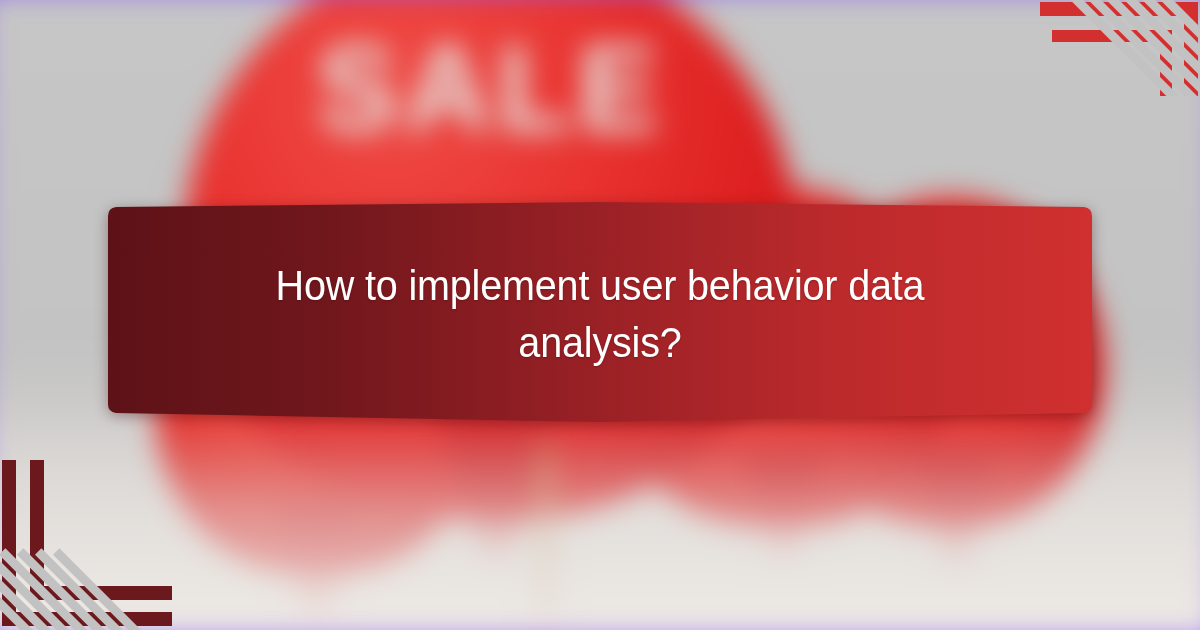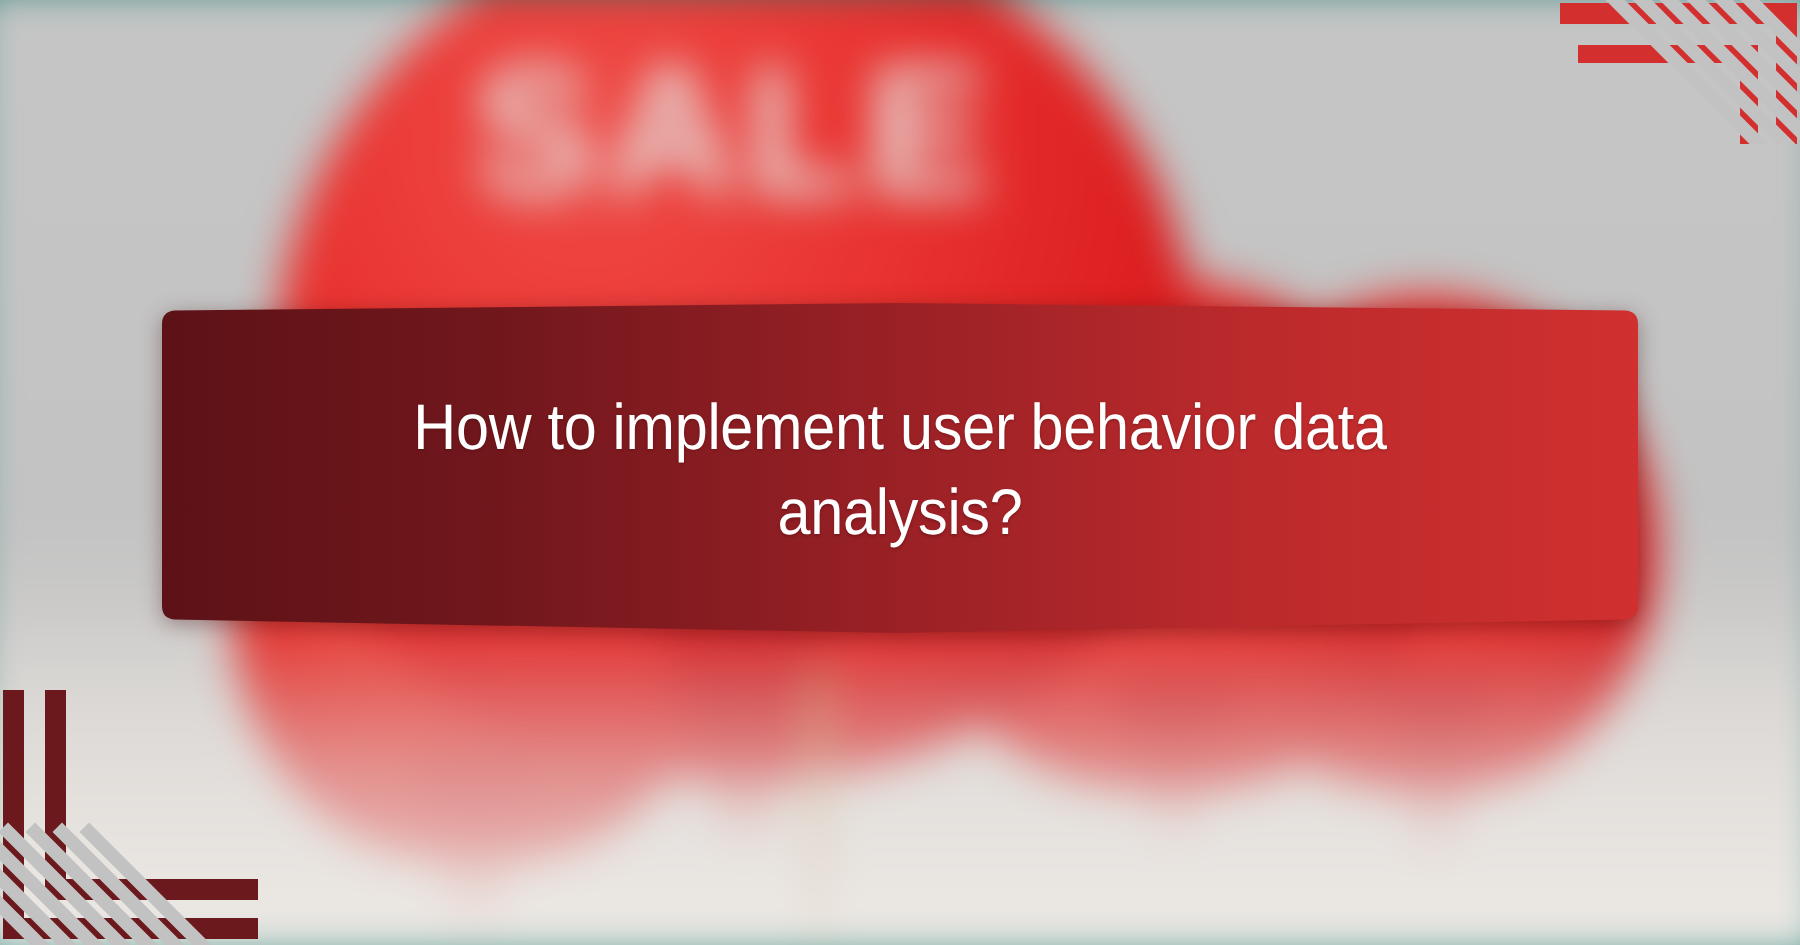--- a/index.html
+++ b/index.html
@@ -7,21 +7,21 @@
     margin: 0;
     padding: 0;
     background: #ffffff;
   }
 
   #card {
     position: relative;
     width: 1200px;
     height: 630px;
     overflow: hidden;
-    background: #0f766e;
+    background: #8b5cf6;
     font-family: "Liberation Sans", sans-serif;
   }
 
   
   .bg-photo {
     position: absolute;
     inset: 0;
     overflow: hidden;
     filter: blur(14px);
     transform: scale(1.03);

